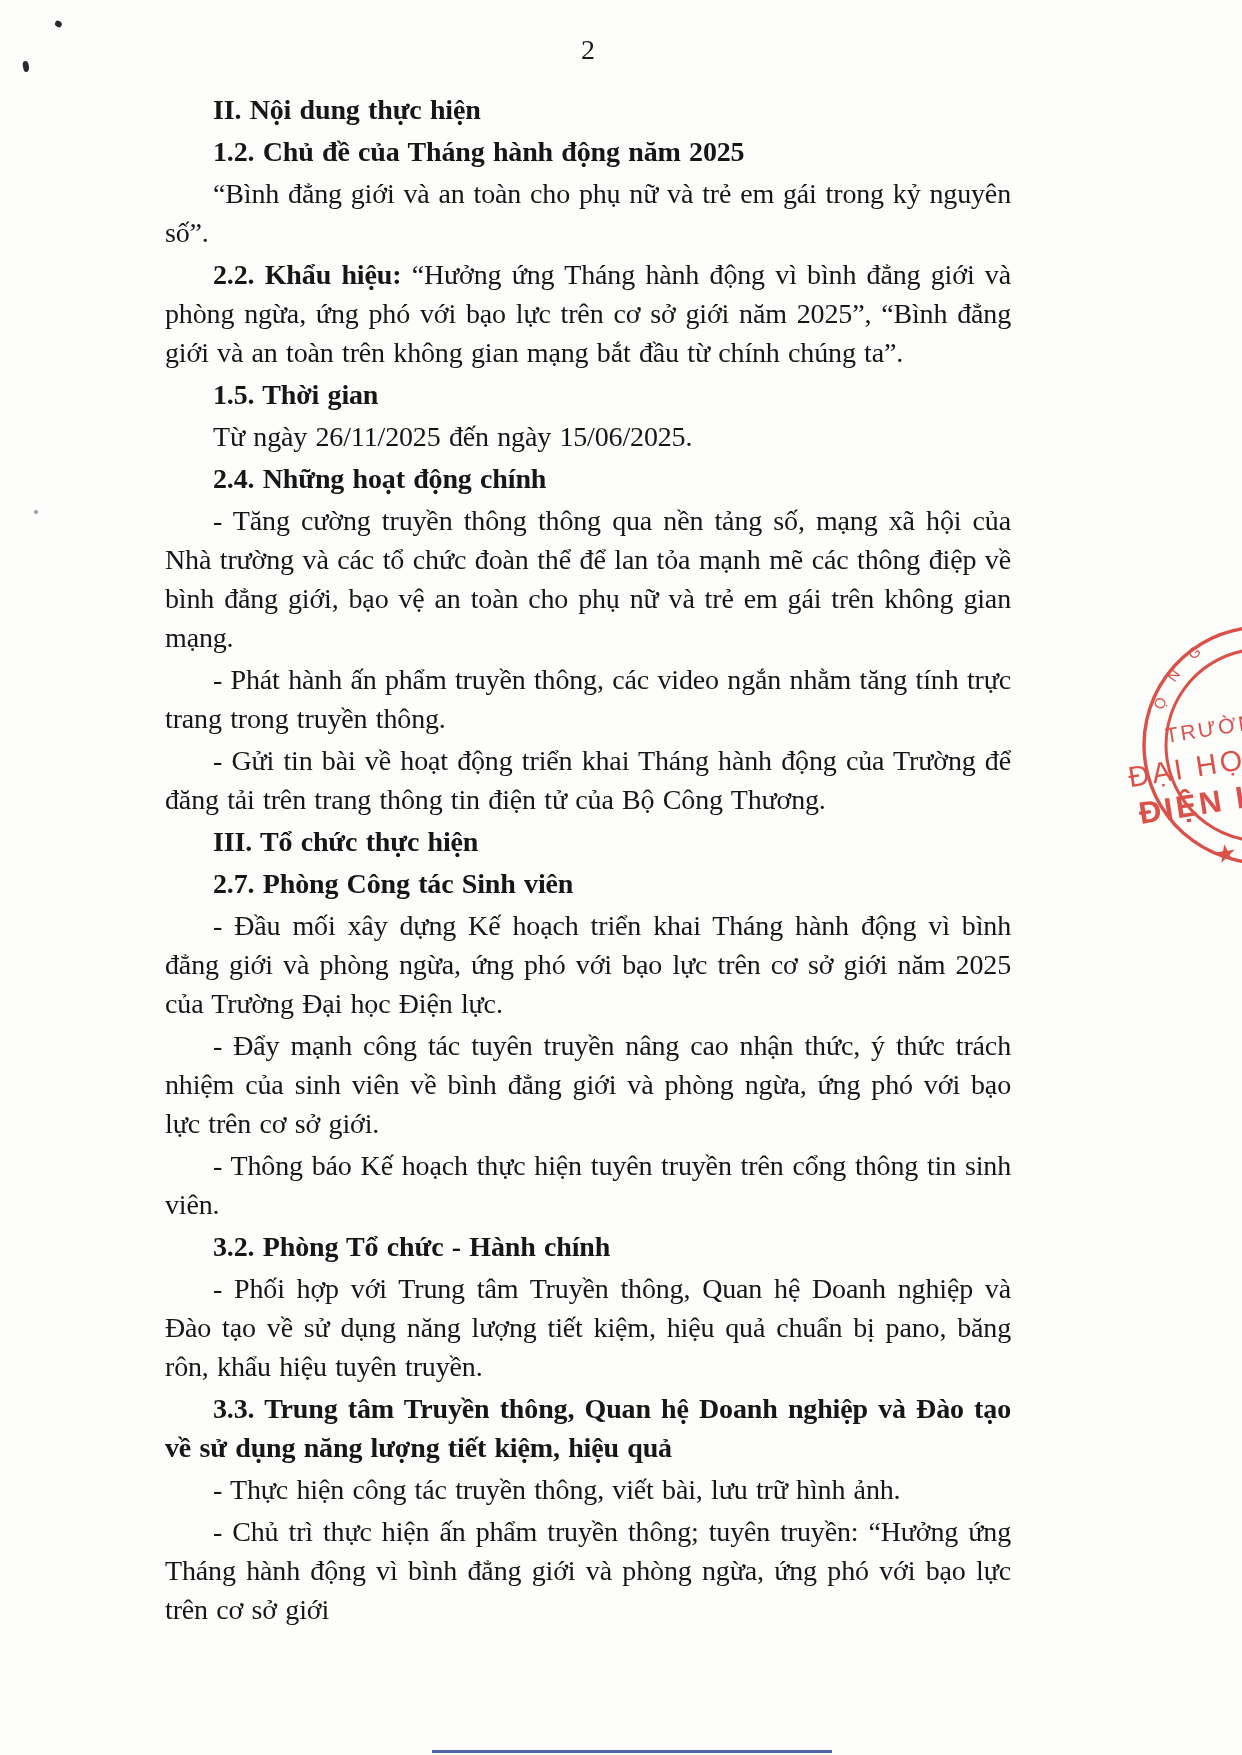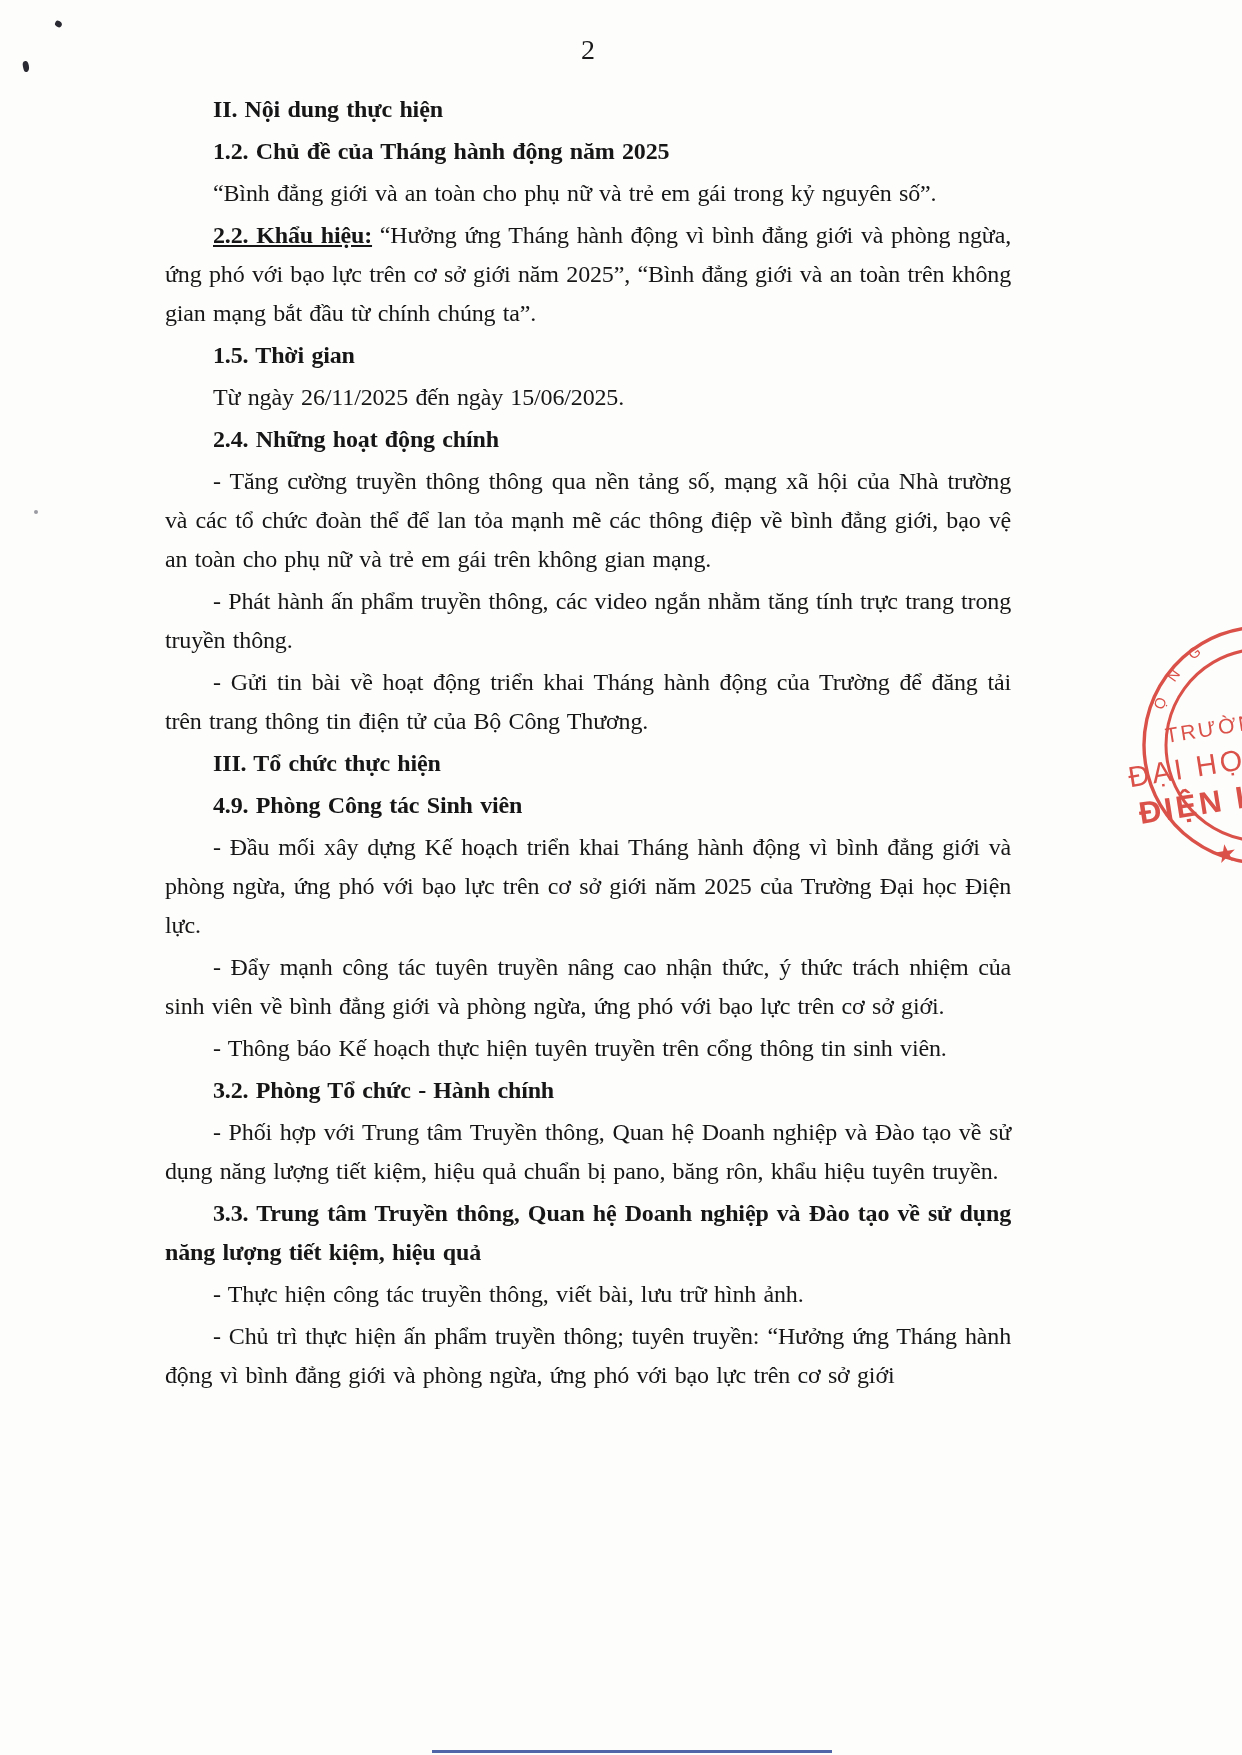--- a/index.html
+++ b/index.html
@@ -13,28 +13,28 @@
     color:#161616;
   }
   .page-number{
     position:absolute; top:34px; left:165px; width:846px;
     text-align:center; font-size:28px; color:#1a1a1a;
   }
   .doc-body{
     position:absolute; top:90px; left:165px; width:846px;
   }
   .para{
-    font-size:24px; line-height:39px;
+    font-size:28px; line-height:39px;
     text-align:justify; text-indent:48px;
     letter-spacing:-0.15px; word-spacing:1.5px;
     margin-bottom:3px;
     color:#161616;
   }
   .para.heading{ font-weight:bold; }
-  .para b{ font-weight:bold;text-decoration:underline; }
+  .para b{ font-weight:bold; }
   .stamp{
     position:absolute; left:1085px; top:560px;
     width:340px; height:400px;
     opacity:0.93;
   }
   .stamp text{ font-family:"Liberation Sans","DejaVu Sans",sans-serif; }
   .speck{ position:absolute; background:#2a2a33; border-radius:50%; }
   .speck-1{ left:55px; top:21px; width:7px; height:6px; transform:rotate(30deg); border-radius:40% 60% 50% 50%; }
   .speck-2{ left:23px; top:61px; width:6px; height:11px; border-radius:50% 50% 60% 40%; transform:rotate(-12deg); }
   .speck-3{ left:34px; top:510px; width:4px; height:4px; background:#9a9aa2; }
@@ -53,21 +53,21 @@
     <p class="para heading"><span>1.2. Chủ đề của Tháng hành động năm 2025</span></p>
     <p class="para"><span>“Bình đẳng giới và an toàn cho phụ nữ và trẻ em gái trong kỷ nguyên số”.</span></p>
     <p class="para"><b>2.2. Khẩu hiệu:</b><span> “Hưởng ứng Tháng hành động vì bình đẳng giới và phòng ngừa, ứng phó với bạo lực trên cơ sở giới năm 2025”, “Bình đẳng giới và an toàn trên không gian mạng bắt đầu từ chính chúng ta”.</span></p>
     <p class="para heading"><span>1.5. Thời gian</span></p>
     <p class="para"><span>Từ ngày 26/11/2025 đến ngày 15/06/2025.</span></p>
     <p class="para heading"><span>2.4. Những hoạt động chính</span></p>
     <p class="para"><span>- Tăng cường truyền thông thông qua nền tảng số, mạng xã hội của Nhà trường và các tổ chức đoàn thể để lan tỏa mạnh mẽ các thông điệp về bình đẳng giới, bạo vệ an toàn cho phụ nữ và trẻ em gái trên không gian mạng.</span></p>
     <p class="para"><span>- Phát hành ấn phẩm truyền thông, các video ngắn nhằm tăng tính trực trang trong truyền thông.</span></p>
     <p class="para"><span>- Gửi tin bài về hoạt động triển khai Tháng hành động của Trường để đăng tải trên trang thông tin điện tử của Bộ Công Thương.</span></p>
     <p class="para heading"><span>III. Tổ chức thực hiện</span></p>
-    <p class="para heading"><span>4.9. Phòng Công tác Sinh viên</span></p>
+    <p class="para heading"><span>2.7. Phòng Công tác Sinh viên</span></p>
     <p class="para"><span>- Đầu mối xây dựng Kế hoạch triển khai Tháng hành động vì bình đẳng giới và phòng ngừa, ứng phó với bạo lực trên cơ sở giới năm 2025 của Trường Đại học Điện lực.</span></p>
     <p class="para"><span>- Đẩy mạnh công tác tuyên truyền nâng cao nhận thức, ý thức trách nhiệm của sinh viên về bình đẳng giới và phòng ngừa, ứng phó với bạo lực trên cơ sở giới.</span></p>
     <p class="para"><span>- Thông báo Kế hoạch thực hiện tuyên truyền trên cổng thông tin sinh viên.</span></p>
     <p class="para heading"><span>3.2. Phòng Tổ chức - Hành chính</span></p>
     <p class="para"><span>- Phối hợp với Trung tâm Truyền thông, Quan hệ Doanh nghiệp và Đào tạo về sử dụng năng lượng tiết kiệm, hiệu quả chuẩn bị pano, băng rôn, khẩu hiệu tuyên truyền.</span></p>
     <p class="para heading"><span>3.3. Trung tâm Truyền thông, Quan hệ Doanh nghiệp và Đào tạo về sử dụng năng lượng tiết kiệm, hiệu quả</span></p>
     <p class="para"><span>- Thực hiện công tác truyền thông, viết bài, lưu trữ hình ảnh.</span></p>
     <p class="para"><span>- Chủ trì thực hiện ấn phẩm truyền thông; tuyên truyền: “Hưởng ứng Tháng hành động vì bình đẳng giới và phòng ngừa, ứng phó với bạo lực trên cơ sở giới</span></p>
   </div>
 

